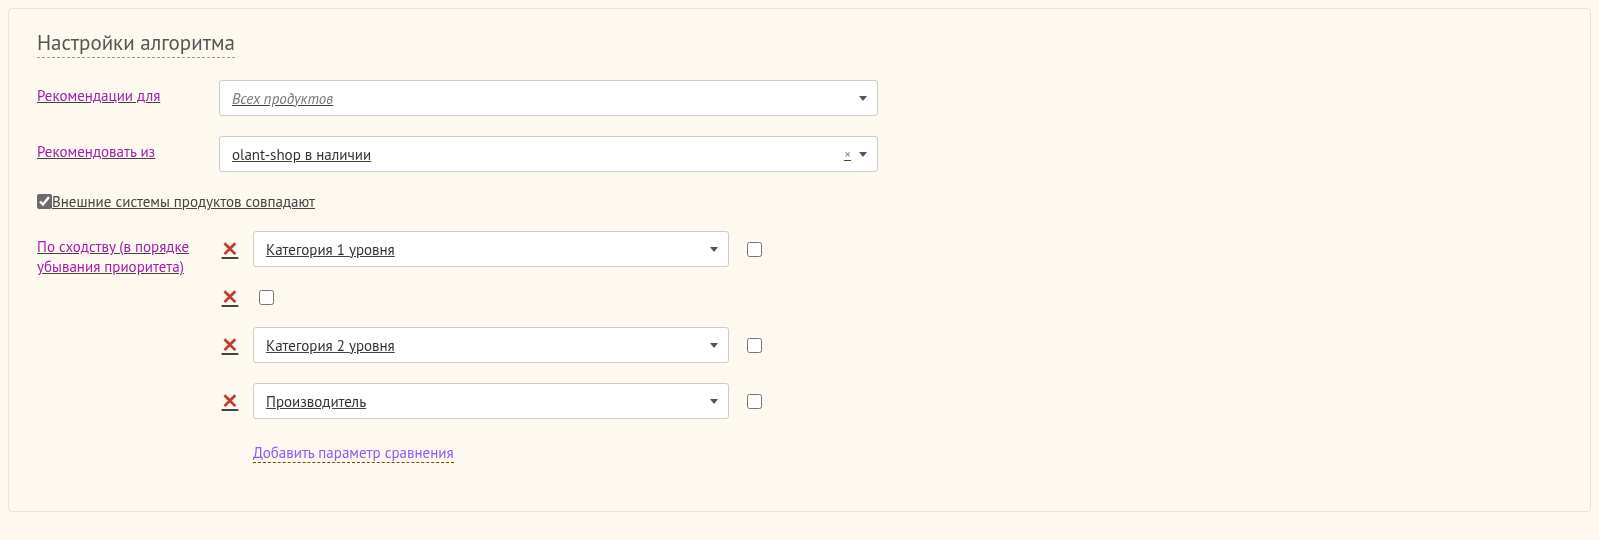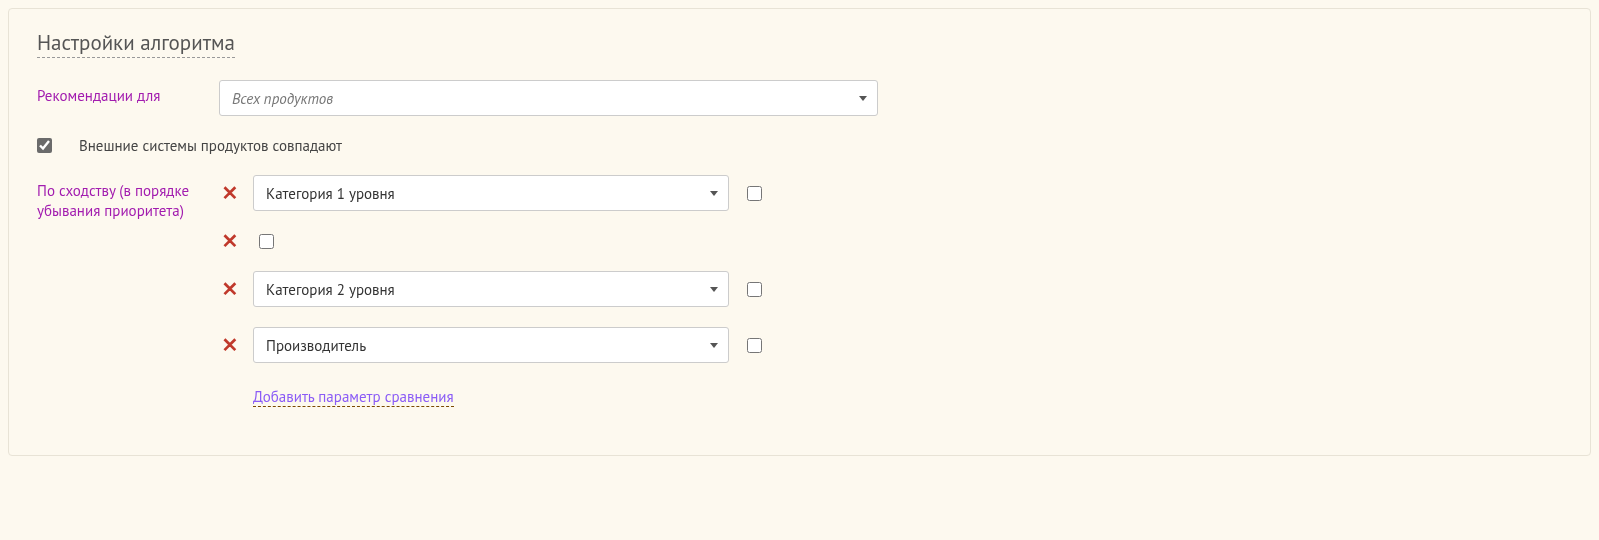--- a/index.html
+++ b/index.html
@@ -9,20 +9,21 @@
     padding: 8px;
     font-size: 15px;
     color: #444;
   }
   .panel {
     border: 1px solid #e8e3d6;
     border-radius: 4px;
     background: #fdf9ef;
     padding: 20px 28px 28px;
     max-width: 1585px;
+    text-decoration: underline;
   }
   .section-title {
     font-size: 21px;
     font-weight: 400;
     color: #555;
     border-bottom: 1px dashed #999;
     display: inline-block;
     padding-bottom: 1px;
     margin-bottom: 22px;
     cursor: pointer;
@@ -67,21 +68,21 @@
   }
   .clear-x {
     font-size: 14px;
     color: #888;
     line-height: 1;
     cursor: pointer;
   }
   .checkbox-row {
     display: flex;
     align-items: center;
-    gap: 27px;
+    gap: 0;
     margin-bottom: 20px;
   }
   .checkbox-row input[type="checkbox"] {
     width: 15px; height: 15px;
     accent-color: #6b6b6b;
   }
   .similarity-list .item-row {
     display: flex;
     align-items: center;
     margin-bottom: 20px;
@@ -124,20 +125,32 @@
     <div class="control-col">
       <div class="select-like">
         <span class="text placeholder">Всех продуктов</span>
         <span class="select-controls">
           <span class="caret"></span>
         </span>
       </div>
     </div>
   </div>
 
+  <div class="row">
+    <div class="label-col">Рекомендовать из</div>
+    <div class="control-col">
+      <div class="select-like">
+        <span class="text">olant-shop в наличии</span>
+        <span class="select-controls">
+          <span class="clear-x">×</span>
+          <span class="caret"></span>
+        </span>
+      </div>
+    </div>
+  </div>
 
   <div class="checkbox-row">
     <input type="checkbox" id="ext-match" checked="" style="">
     <label for="ext-match">Внешние системы продуктов совпадают</label>
   </div>
 
   <div class="row">
     <div class="label-col">По сходству (в порядке убывания приоритета)</div>
     <div class="control-col offset similarity-list">
 

